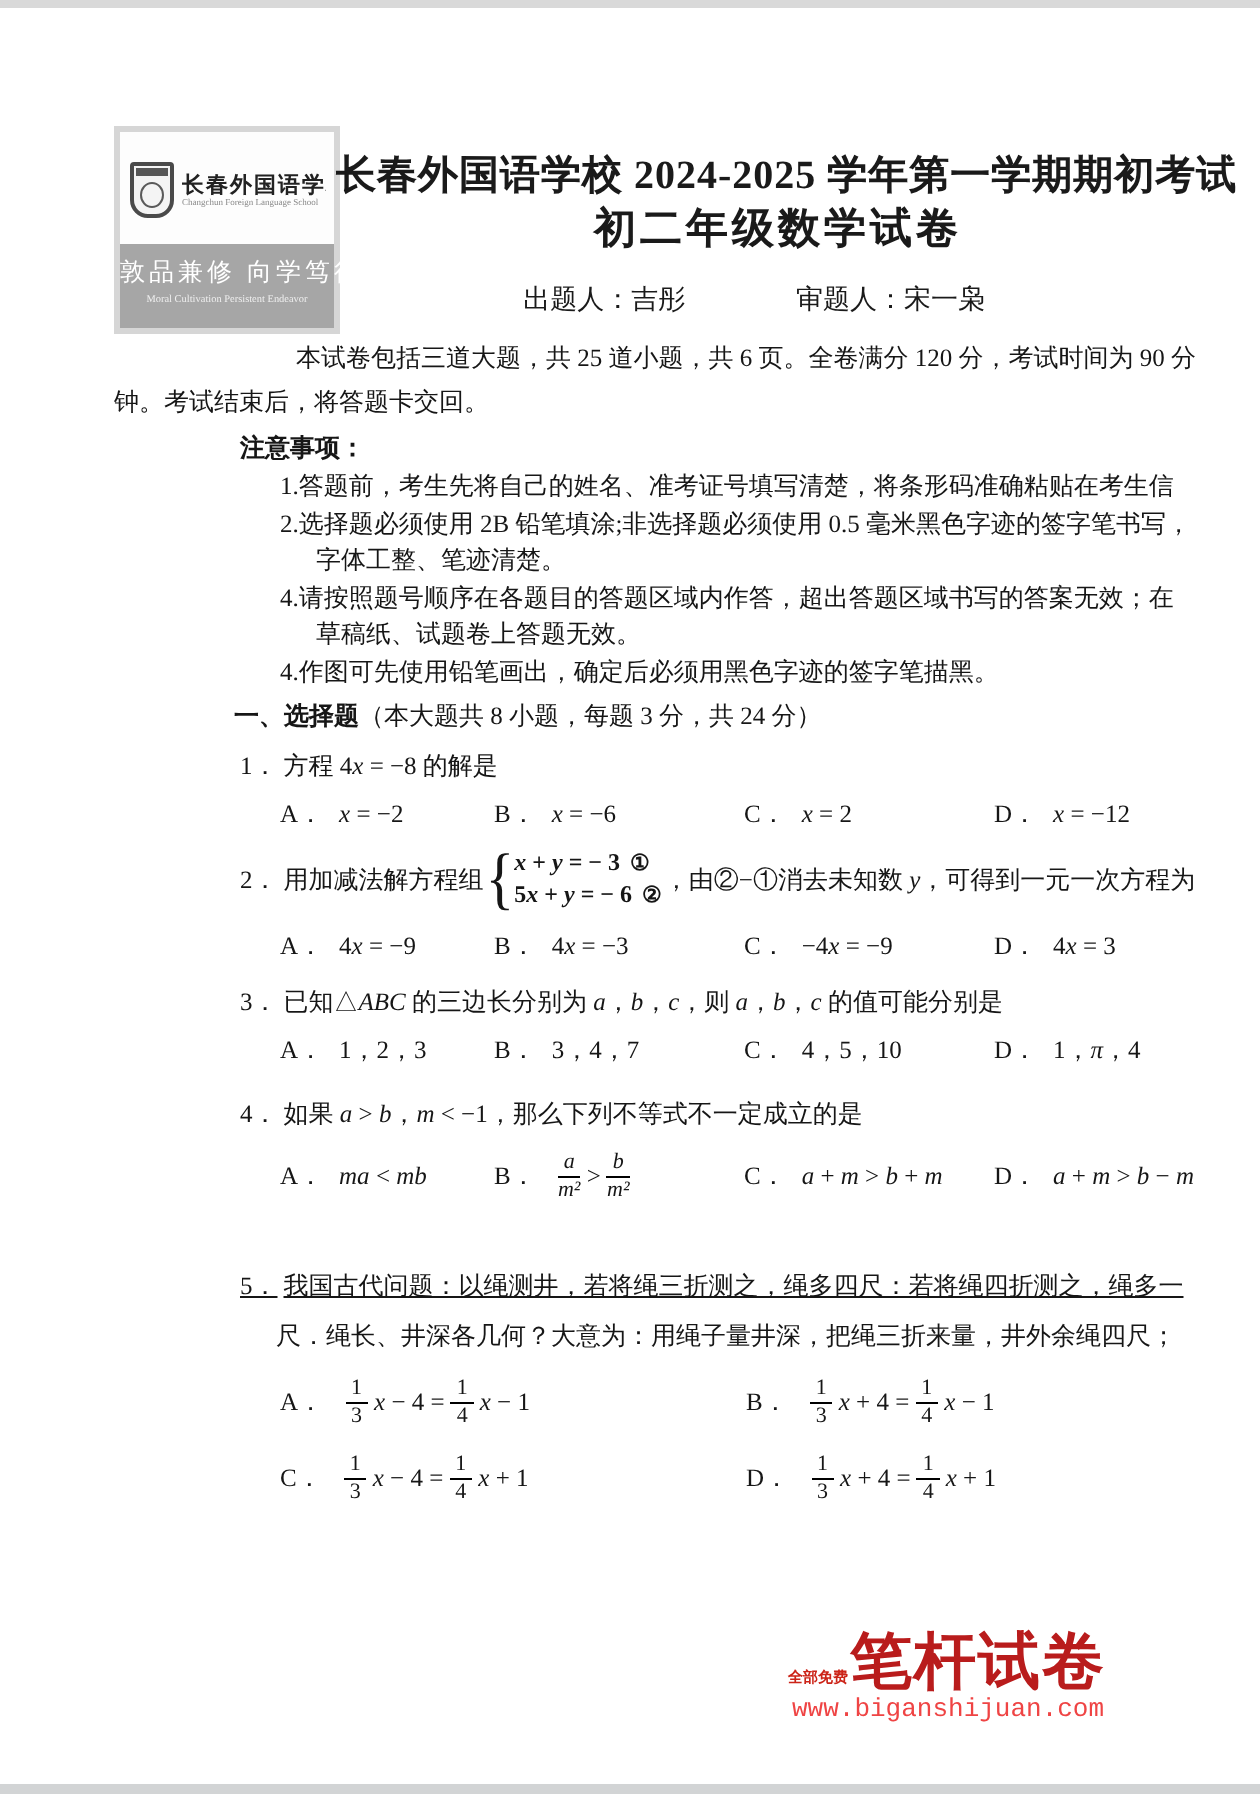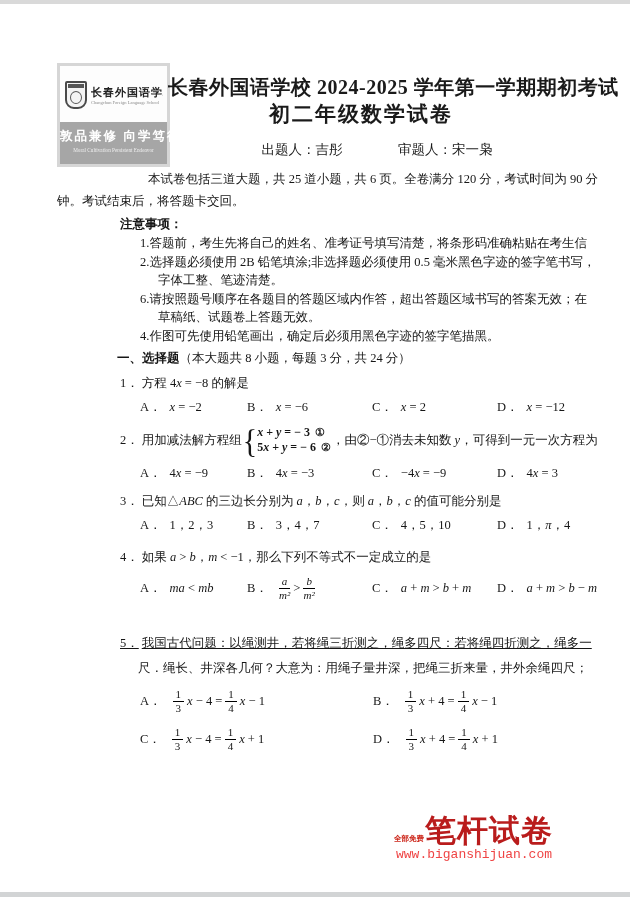--- a/index.html
+++ b/index.html
@@ -17,26 +17,26 @@
   
   .logo{position:absolute;left:57px;top:63px;width:113px;height:104px;border:3px solid #d6d6d6;background:#fff;}
   .logo-top{height:56px;display:flex;align-items:center;padding:4px 4px 2px 5px;background:#fdfdfd;}
   .crest{width:22px;height:28px;border:2px solid #4a4a4a;border-radius:2px 2px 9px 9px;position:relative;background:#f4f4f4;flex:0 0 auto;}
   .crest:before{content:"";position:absolute;left:1px;right:1px;top:1px;height:4px;background:#565656;}
   .crest:after{content:"";position:absolute;left:3px;right:3px;top:8px;bottom:3px;border:1px solid #5a5a5a;border-radius:50%;}
   .logo-names{margin-left:4px;overflow:hidden;}
   .logo-zh{font-size:11px;font-weight:bold;letter-spacing:1px;white-space:nowrap;color:#222;}
   .logo-en{font-size:5px;color:#8a8a8a;white-space:nowrap;transform:scale(.9);transform-origin:left top;}
   .logo-bottom{height:42px;background:var(--logo-gray);color:#fff;text-align:center;padding-top:6px;}
-  .motto-zh{font-family:"Liberation Sans",sans-serif;font-size:12.5px;font-weight:bold;letter-spacing:2px;white-space:nowrap;}
+  .motto-zh{font-family:"Liberation Sans",sans-serif;font-size:12.5px;font-weight:normal;letter-spacing:2px;white-space:nowrap;}
   .motto-en{font-size:5.5px;color:#efefef;white-space:nowrap;transform:scale(.95);transform-origin:center top;margin-top:2px;}
 
   
   .exam-title{position:absolute;left:168px;top:74px;width:418px;text-align:center;font-size:20px;font-weight:bold;white-space:nowrap;letter-spacing:.5px;}
-  .paper-title{position:absolute;left:152px;top:100px;width:418px;text-align:center;font-family:"Liberation Sans",sans-serif;font-size:21px;font-weight:bold;letter-spacing:2px;white-space:nowrap;}
+  .paper-title{position:absolute;left:180px;top:100px;width:418px;text-align:center;font-family:"Liberation Sans",sans-serif;font-size:21px;font-weight:bold;letter-spacing:2px;white-space:nowrap;}
   .byline{position:absolute;left:168px;top:141px;width:418px;text-align:center;font-size:13.5px;white-space:nowrap;}
   .byline .setter{margin-right:52px;}
 
   
   .content{position:absolute;top:168px;left:57px;width:540px;font-size:12.5px;color:#161616;}
   .line{line-height:22px;white-space:nowrap;}
   .intro1{margin-left:91px;}
   .nt{margin-left:63px;font-weight:bold;margin-top:2px;line-height:20px;}
   .nfirst{margin-left:83px;line-height:18.5px;}
   .nrest{margin-left:101px;line-height:18.5px;}
@@ -107,21 +107,21 @@
   </div>
 
   <div class="content">
     <div class="line intro1">本试卷包括三道大题，共 25 道小题，共 6 页。全卷满分 120 分，考试时间为 90 分</div>
     <div class="line">钟。考试结束后，将答题卡交回。</div>
     <div class="line nt">注意事项：</div>
 
     <div class="line nfirst">1.答题前，考生先将自己的姓名、准考证号填写清楚，将条形码准确粘贴在考生信</div>
     <div class="line nfirst">2.选择题必须使用 2B 铅笔填涂;非选择题必须使用 0.5 毫米黑色字迹的签字笔书写，</div>
     <div class="line nrest">字体工整、笔迹清楚。</div>
-    <div class="line nfirst">6.请按照题号顺序在各题目的答题区域内作答，超出答题区域书写的答案无效；在</div>
+    <div class="line nfirst">4.请按照题号顺序在各题目的答题区域内作答，超出答题区域书写的答案无效；在</div>
     <div class="line nrest">草稿纸、试题卷上答题无效。</div>
     <div class="line nfirst">4.作图可先使用铅笔画出，确定后必须用黑色字迹的签字笔描黑。</div>
 
     <div class="sec-head">
       <span class="b">一、选择题</span><span>（本大题共 8 小题，每题 3 分，共 24 分）</span>
     </div>
 
     <div class="q mt3">
       <span class="qnum">1．</span><span><span>方程 </span><span>4</span><span class="mi">x</span><span> = −8 </span><span>的解是</span></span>
     </div>

